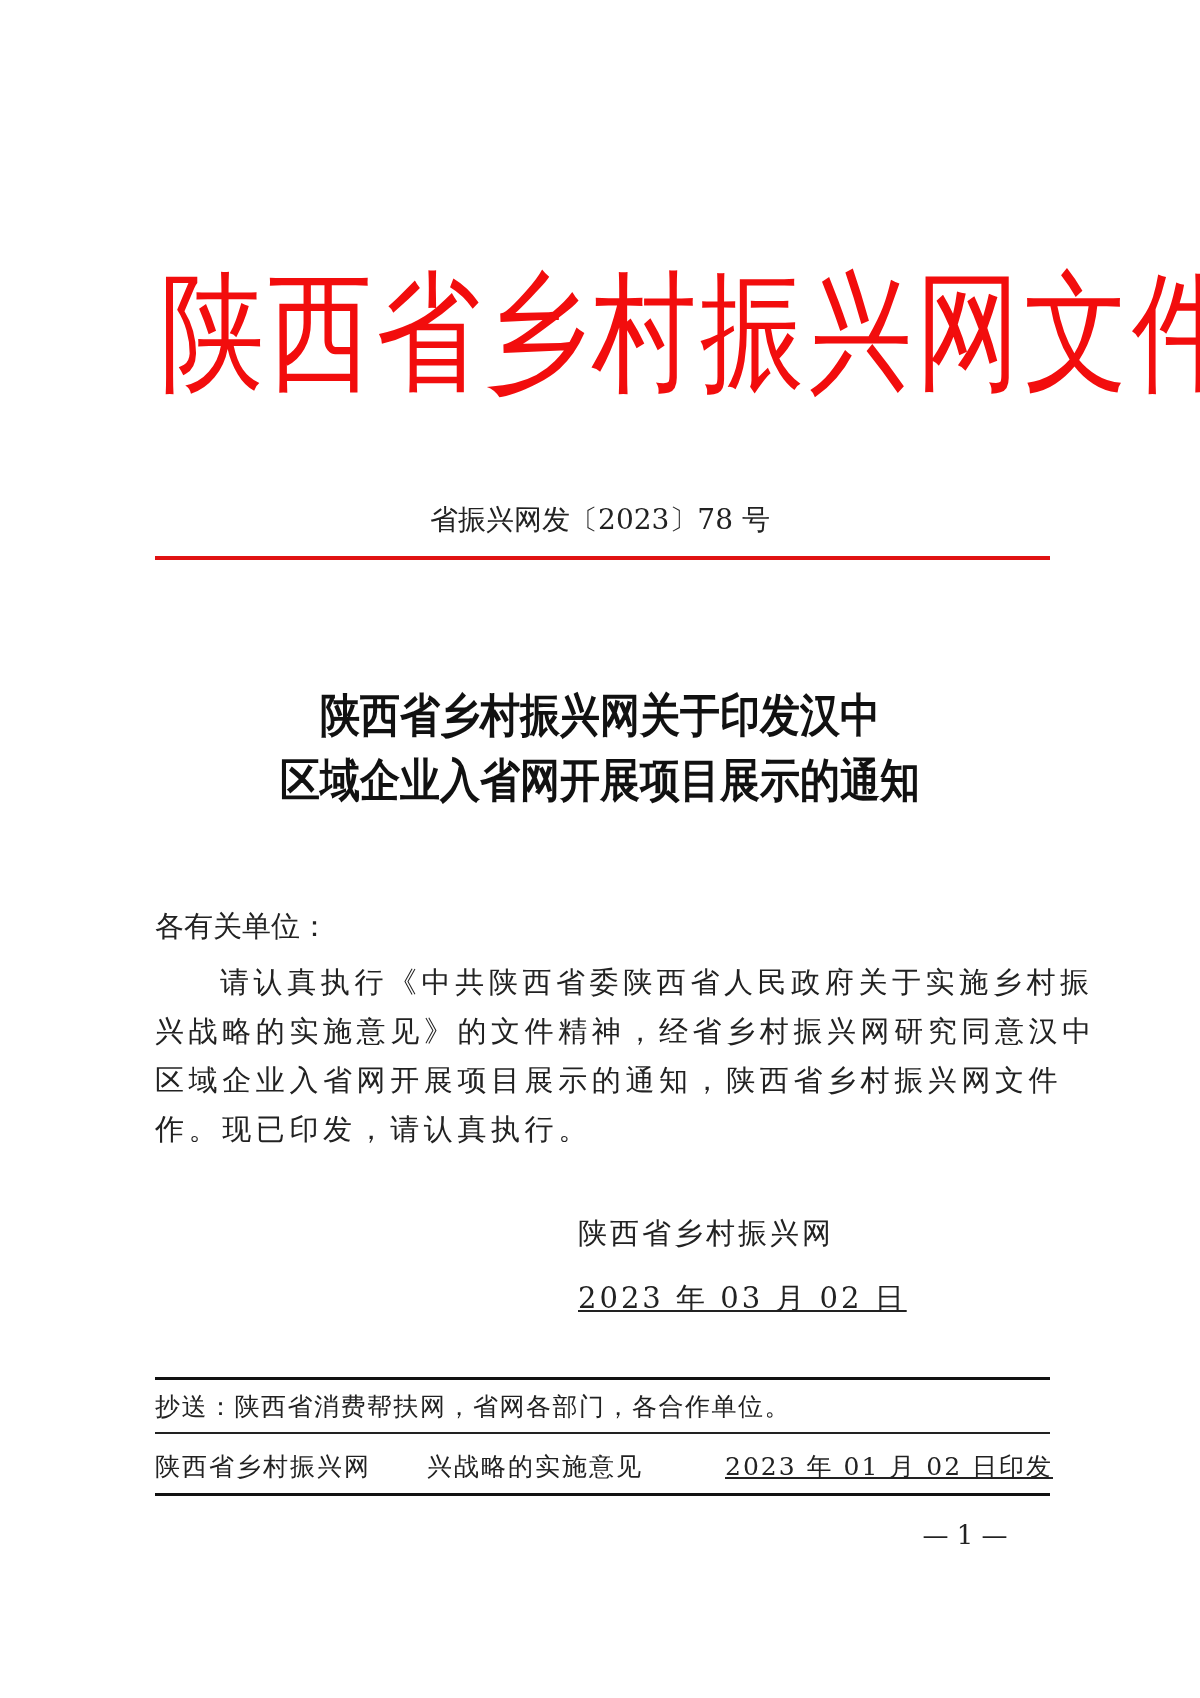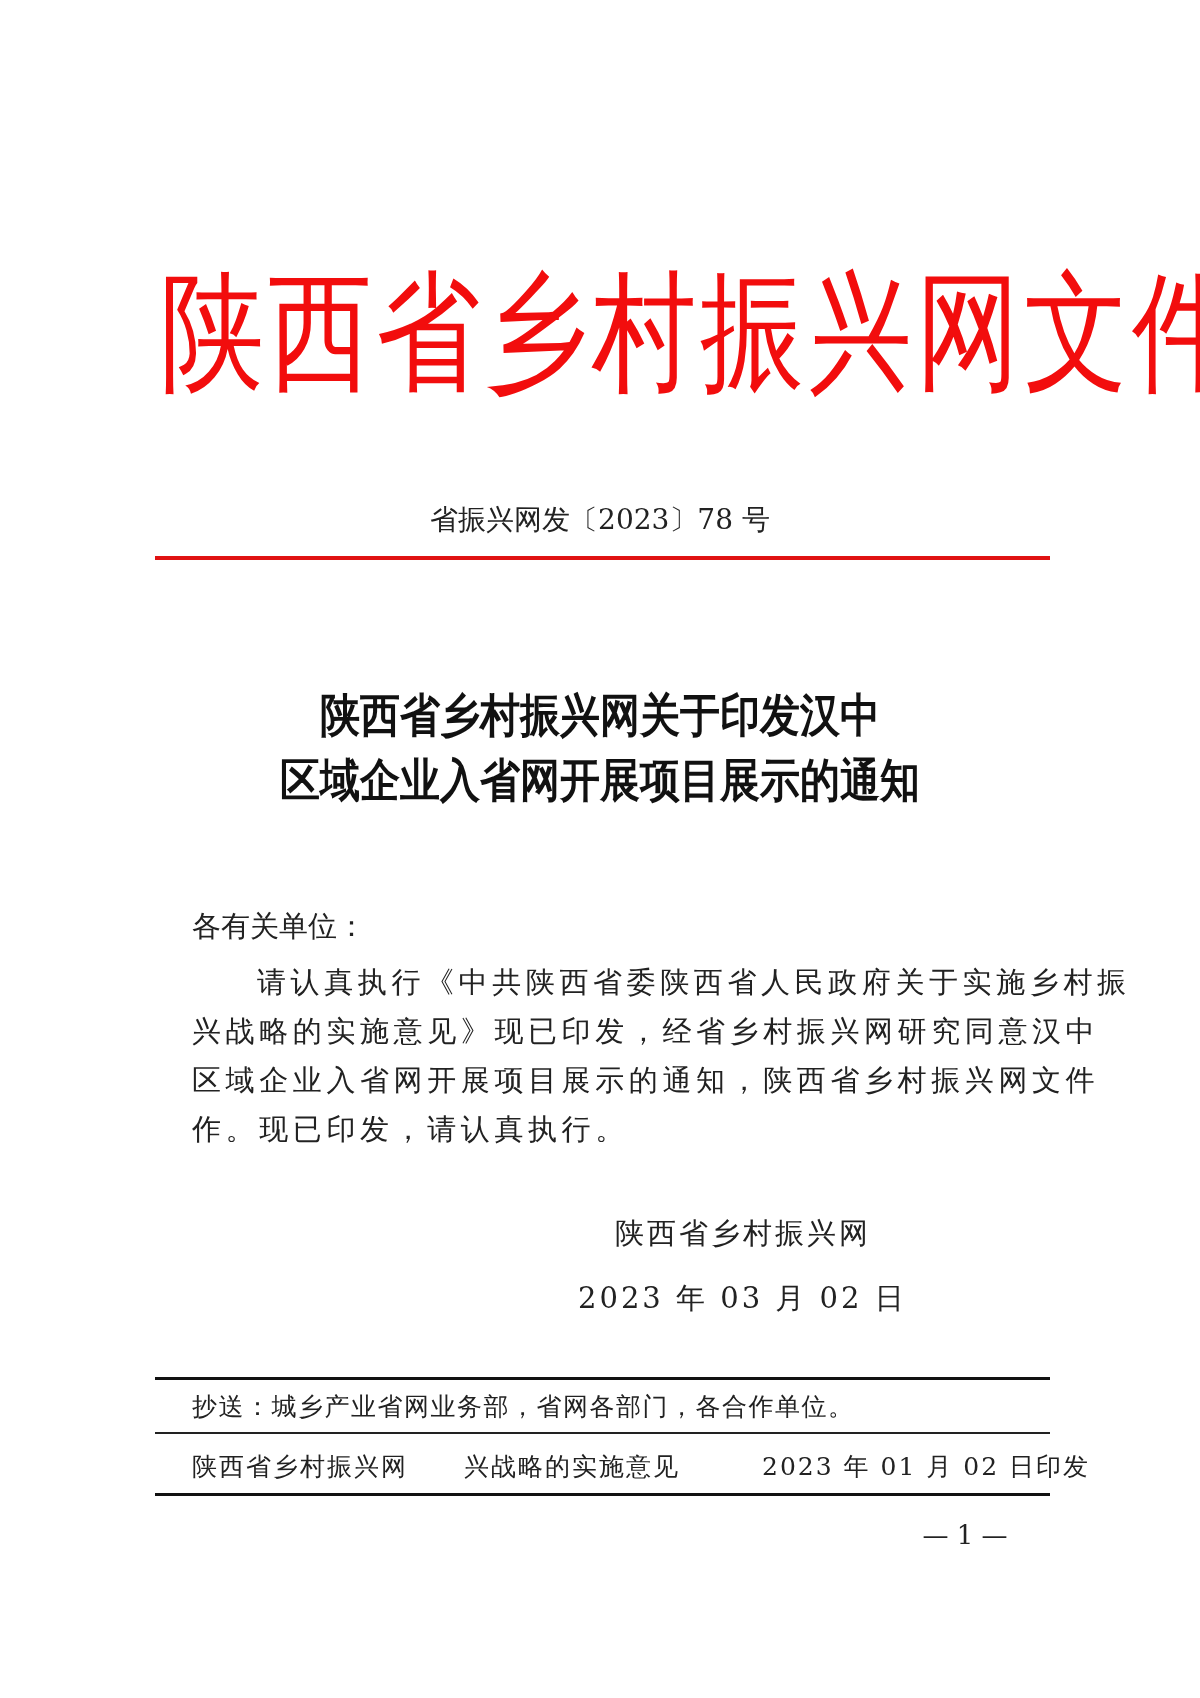--- a/index.html
+++ b/index.html
@@ -1,18 +1,18 @@
 <!DOCTYPE html>
 <html><head>
 <meta charset="utf-8">
 <style>
   html, body { margin: 0; padding: 0; background: #ffffff; }
   body { width: 1200px; height: 1698px; position: relative; overflow: hidden; color: #1a1a1a; }
   .abs { position: absolute; }
-  .serif { font-family: "DejaVu Serif", "Liberation Serif", serif; }
+  .serif { font-family: "DejaVu Serif", "Liberation Serif", serif; text-decoration: underline; }
 
   .red-header {
     left: 160px; top: 262px; width: 880px; height: 140px;
     text-align: center; color: #f20d0d;
     font-family: "DejaVu Serif", "Liberation Serif", serif;
     font-size: 104px; line-height: 140px; letter-spacing: 4px;
     transform: scaleY(1.25); transform-origin: center;
     white-space: nowrap;
   }
 
@@ -29,21 +29,21 @@
     font-family: "DejaVu Serif", "Liberation Serif", serif;
     font-weight: bold; font-size: 40px; color: #111;
     transform: scaleY(1.15); transform-origin: center;
     white-space: nowrap;
   }
   .title.l1 { top: 690px; line-height: 50px; }
   .title.l2 { top: 755px; line-height: 50px; }
 
   .body-text {
     font-family: "DejaVu Sans", "Liberation Sans", sans-serif;
-    font-size: 29px; color: #222; white-space: nowrap; margin-left: 37px;
+    font-size: 29px; color: #222; white-space: nowrap;
   }
   .salutation { left: 155px; top: 906px; line-height: 40px; }
   .para-line { left: 155px; line-height: 40px; letter-spacing: 4.6px; }
   .para-line.first { left: 220px; }
 
   .signature { left: 578px; font-size: 29px; color: #222; white-space: nowrap; letter-spacing: 3px; }
 
   .rule-thick { left: 155px; width: 895px; height: 3px; background: #111; }
   .rule-thin { left: 155px; width: 895px; height: 2px; background: #222; }
 
@@ -64,30 +64,30 @@
 <div class="abs doc-number">省振兴网发〔2023〕78 号</div>
 
 <div class="abs red-rule"></div>
 
 <div class="abs title l1">陕西省乡村振兴网关于印发汉中</div>
 <div class="abs title l2">区域企业入省网开展项目展示的通知</div>
 
 <div class="abs body-text salutation">各有关单位：</div>
 
 <div class="abs body-text para-line first" style="top:962px;">请认真执行《中共陕西省委陕西省人民政府关于实施乡村振</div>
-<div class="abs body-text para-line" style="top:1011px;">兴战略的实施意见》现已印发，经省乡村振兴网研究同意汉中</div>
+<div class="abs body-text para-line" style="top:1011px;">兴战略的实施意见》的文件精神，经省乡村振兴网研究同意汉中</div>
 <div class="abs body-text para-line" style="top:1060px;">区域企业入省网开展项目展示的通知，陕西省乡村振兴网文件</div>
 <div class="abs body-text para-line" style="top:1109px;text-align:right;">作。现已印发，请认真执行。</div>
 
 <div class="abs body-text signature" style="top:1213px; line-height:40px;">陕西省乡村振兴网</div>
 <div class="abs signature serif" style="top:1278px; line-height:40px;">2023 年 03 月 02 日</div>
 
 <div class="abs rule-thick" style="top:1377px;"></div>
 
-<div class="abs body-text cc-row">抄送：城乡产业省网业务部，省网各部门，各合作单位。</div>
+<div class="abs body-text cc-row">抄送：陕西省消费帮扶网，省网各部门，各合作单位。</div>
 
 <div class="abs rule-thin" style="top:1432px;"></div>
 
 <div class="abs body-text print-row">
   <span style="left:0;">陕西省乡村振兴网</span>
   <span style="left:272px;">兴战略的实施意见</span>
   <span class="serif" style="left:570px;">2023 年 01 月 02 日印发</span>
 </div>
 
 <div class="abs rule-thick" style="top:1493px;"></div>

